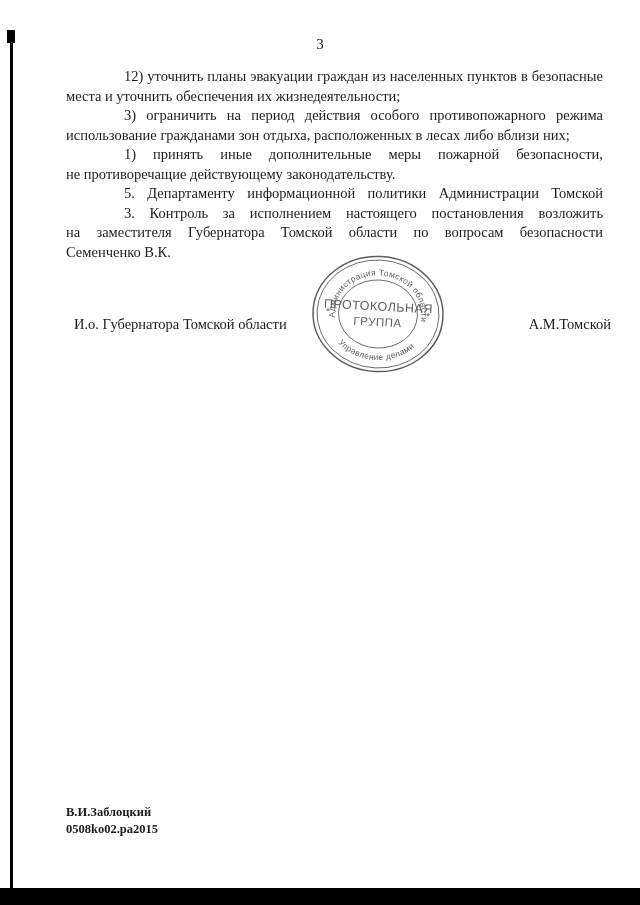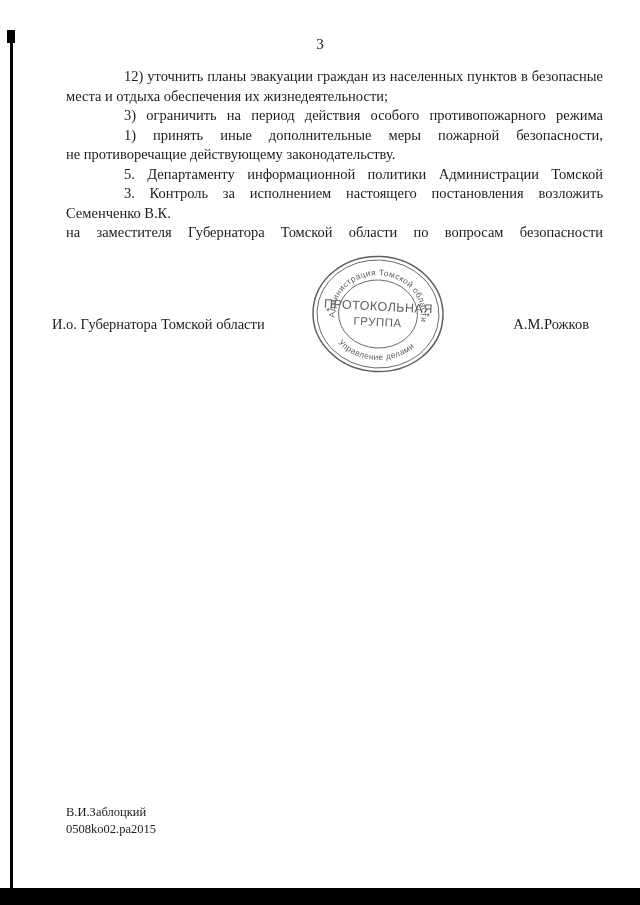--- a/index.html
+++ b/index.html
@@ -49,21 +49,21 @@
     width: 537px;
     font-size: 14.5px;
     line-height: 19.5px;
   }
   .ln { text-align: justify; text-align-last: left; }
   .ln.jl { text-align-last: justify; }
   .ln.ind { text-indent: 58px; }
 
   .signature-row {
     position: absolute;
-    left: 52px; top: 316px;
+    left: 74px; top: 316px;
     width: 537px;
     display: flex;
     justify-content: space-between;
     font-size: 14.5px;
   }
 
   .stamp {
     position: absolute;
     left: 309px; top: 253px;
     width: 138px; height: 122px;
@@ -79,48 +79,50 @@
   .stamp .arc-text { font-size: 8.3px; letter-spacing: 0.4px; }
   .stamp .center-1 { font-size: 12.5px; letter-spacing: 0.5px; }
   .stamp .center-2 { font-size: 11.5px; letter-spacing: 0.5px; }
   .stamp .star { font-size: 10.5px; }
 
   .footer-block {
     position: absolute;
     left: 66px; top: 804px;
     font-size: 12.5px;
     line-height: 16.5px;
+    font-weight: bold;
   }
 </style>
 </head>
 <body>
 
 <div class="page">
 
   <div class="scan-left-blob"></div>
   <div class="scan-left-line"></div>
   <div class="scan-bottom-bar"></div>
 
   <div class="page-number">3</div>
 
   <div class="body-text">
     <div class="ln ind jl">12) уточнить планы эвакуации граждан из населенных пунктов в безопасные</div>
-    <div class="ln">места и отдыха обеспечения их жизнедеятельности;</div>
+    <div class="ln">места и уточнить обеспечения их жизнедеятельности;</div>
     <div class="ln ind jl">3) ограничить на период действия особого противопожарного режима</div>
+    <div class="ln">использование гражданами зон отдыха, расположенных в лесах либо вблизи них;</div>
     <div class="ln ind jl">1) принять иные дополнительные меры пожарной безопасности,</div>
     <div class="ln">не противоречащие действующему законодательству.</div>
     <div class="ln ind jl">5. Департаменту информационной политики Администрации Томской</div>
     <div class="ln ind jl">3. Контроль за исполнением настоящего постановления возложить</div>
+    <div class="ln jl">на заместителя Губернатора Томской области по вопросам безопасности</div>
     <div class="ln">Семенченко В.К.</div>
-    <div class="ln jl">на заместителя Губернатора Томской области по вопросам безопасности</div>
   </div>
 
   <div class="signature-row">
     <span>И.о. Губернатора Томской области</span>
-    <span>А.М.Рожков</span>
+    <span>А.М.Томской</span>
   </div>
 
   <svg class="stamp" viewBox="0 0 138 122" xmlns="http://www.w3.org/2000/svg">
     <ellipse class="ring" cx="69" cy="61" rx="65" ry="57.5" stroke-width="1.5"></ellipse>
     <ellipse class="ring" cx="69" cy="61" rx="61" ry="54" stroke-width="0.9"></ellipse>
     <ellipse class="ring" cx="69" cy="61" rx="39.5" ry="34" stroke-width="0.9"></ellipse>
     <defs>
       <path id="arcTop" d="M 29,76 A 43.5,38.5 0 1 1 109,76"></path>
       <path id="arcBottom" d="M 18,52 A 52,46 0 1 0 120,52"></path>
     </defs>

